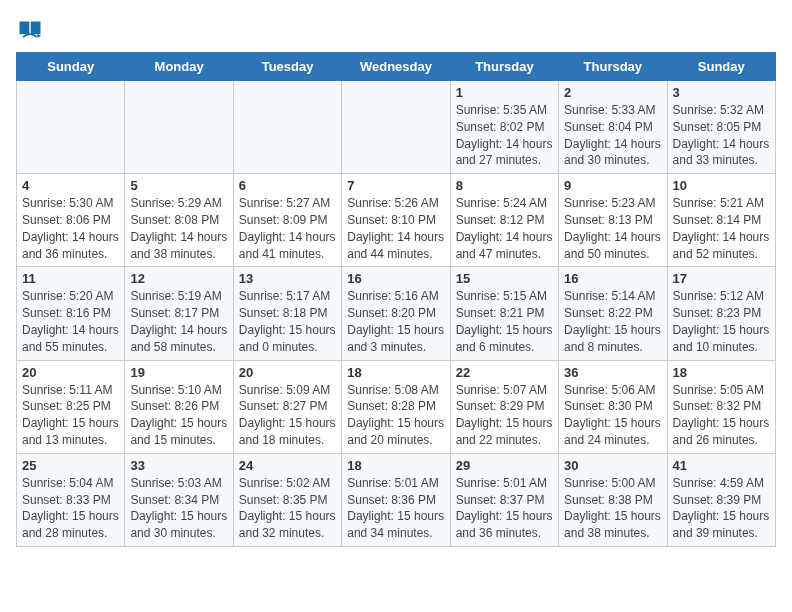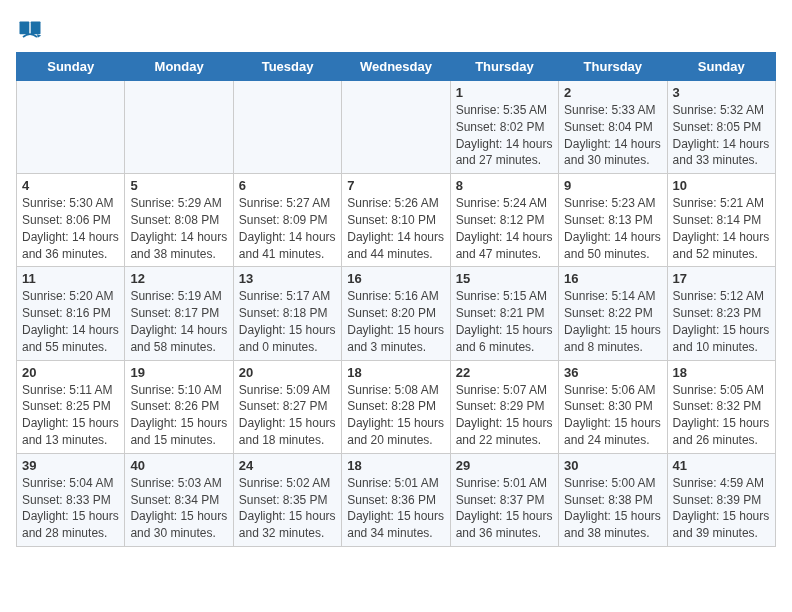--- a/index.html
+++ b/index.html
@@ -231,25 +231,25 @@
           <span class="day-number">36</span>
           <div class="day-detail">Sunrise: 5:06 AM<br>Sunset: 8:30 PM<br>Daylight: 15 hours and 24 minutes.</div>
         </td>
         <td>
           <span class="day-number">18</span>
           <div class="day-detail">Sunrise: 5:05 AM<br>Sunset: 8:32 PM<br>Daylight: 15 hours and 26 minutes.</div>
         </td>
       </tr>
       <tr>
         <td>
-          <span class="day-number">39</span>
+          <span class="day-number">25</span>
           <div class="day-detail">Sunrise: 5:04 AM<br>Sunset: 8:33 PM<br>Daylight: 15 hours and 28 minutes.</div>
         </td>
         <td>
-          <span class="day-number">40</span>
+          <span class="day-number">33</span>
           <div class="day-detail">Sunrise: 5:03 AM<br>Sunset: 8:34 PM<br>Daylight: 15 hours and 30 minutes.</div>
         </td>
         <td>
           <span class="day-number">24</span>
           <div class="day-detail">Sunrise: 5:02 AM<br>Sunset: 8:35 PM<br>Daylight: 15 hours and 32 minutes.</div>
         </td>
         <td>
           <span class="day-number">18</span>
           <div class="day-detail">Sunrise: 5:01 AM<br>Sunset: 8:36 PM<br>Daylight: 15 hours and 34 minutes.</div>
         </td>

